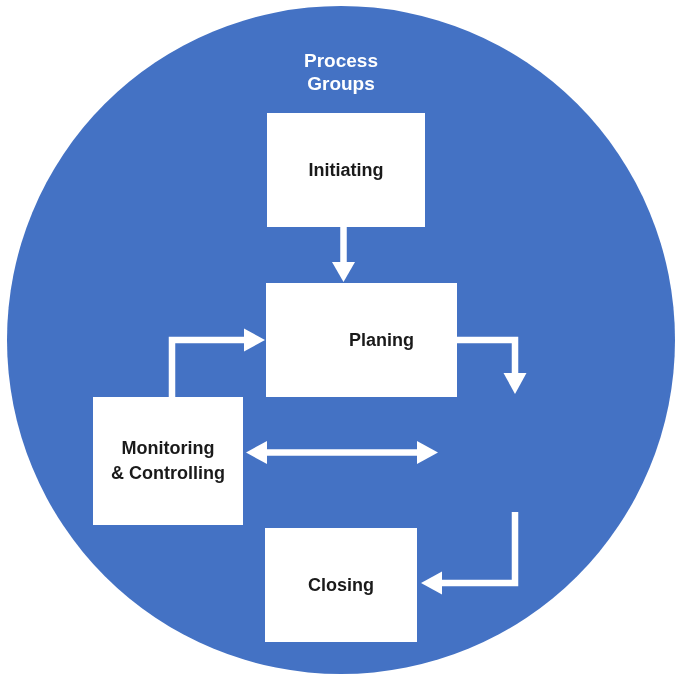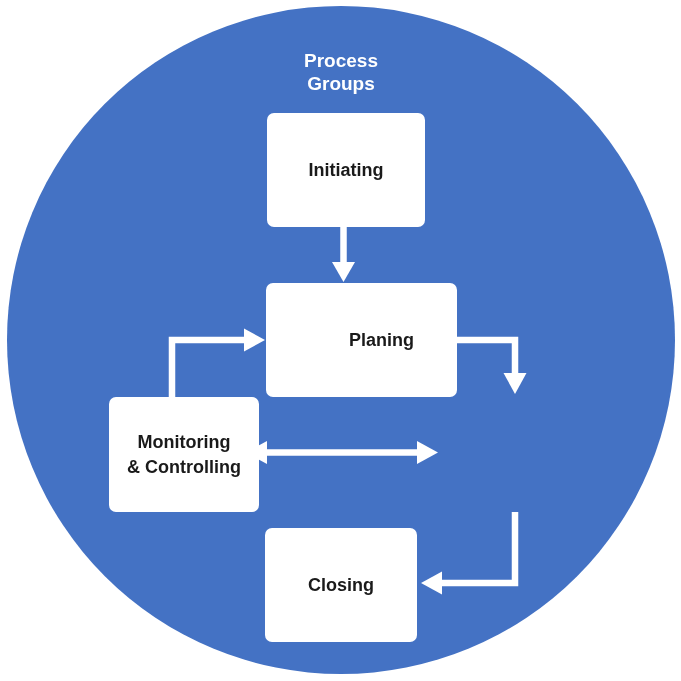--- a/index.html
+++ b/index.html
@@ -56,28 +56,27 @@
     position: absolute;
     background: #ffffff;
     display: flex;
     align-items: center;
     justify-content: center;
     text-align: center;
     color: #1a1a1a;
     font-weight: bold;
     font-size: 18px;
     line-height: 25px;
-    border-radius: 7px;
   }
   .node span {
     white-space: pre-line;
   }
   .node-initiating   { left: 267px; top: 113px; width: 158px; height: 114px; }
   .node-planing      { left: 266px; top: 283px; width: 151px; height: 114px; padding-left: 40px; }
-  .node-monitoring   { left: 109px;  top: 397px; width: 150px; height: 115px; }
+  .node-monitoring   { left: 93px;  top: 397px; width: 150px; height: 128px; }
   .node-executing    { left: 438px; top: 395px; width: 154px; height: 117px; }
   .node-closing      { left: 265px; top: 528px; width: 152px; height: 114px; }
 </style>
 </head>
 <body>
 
 <div class="stage">
 
   <div class="circle-bg"></div>
 

